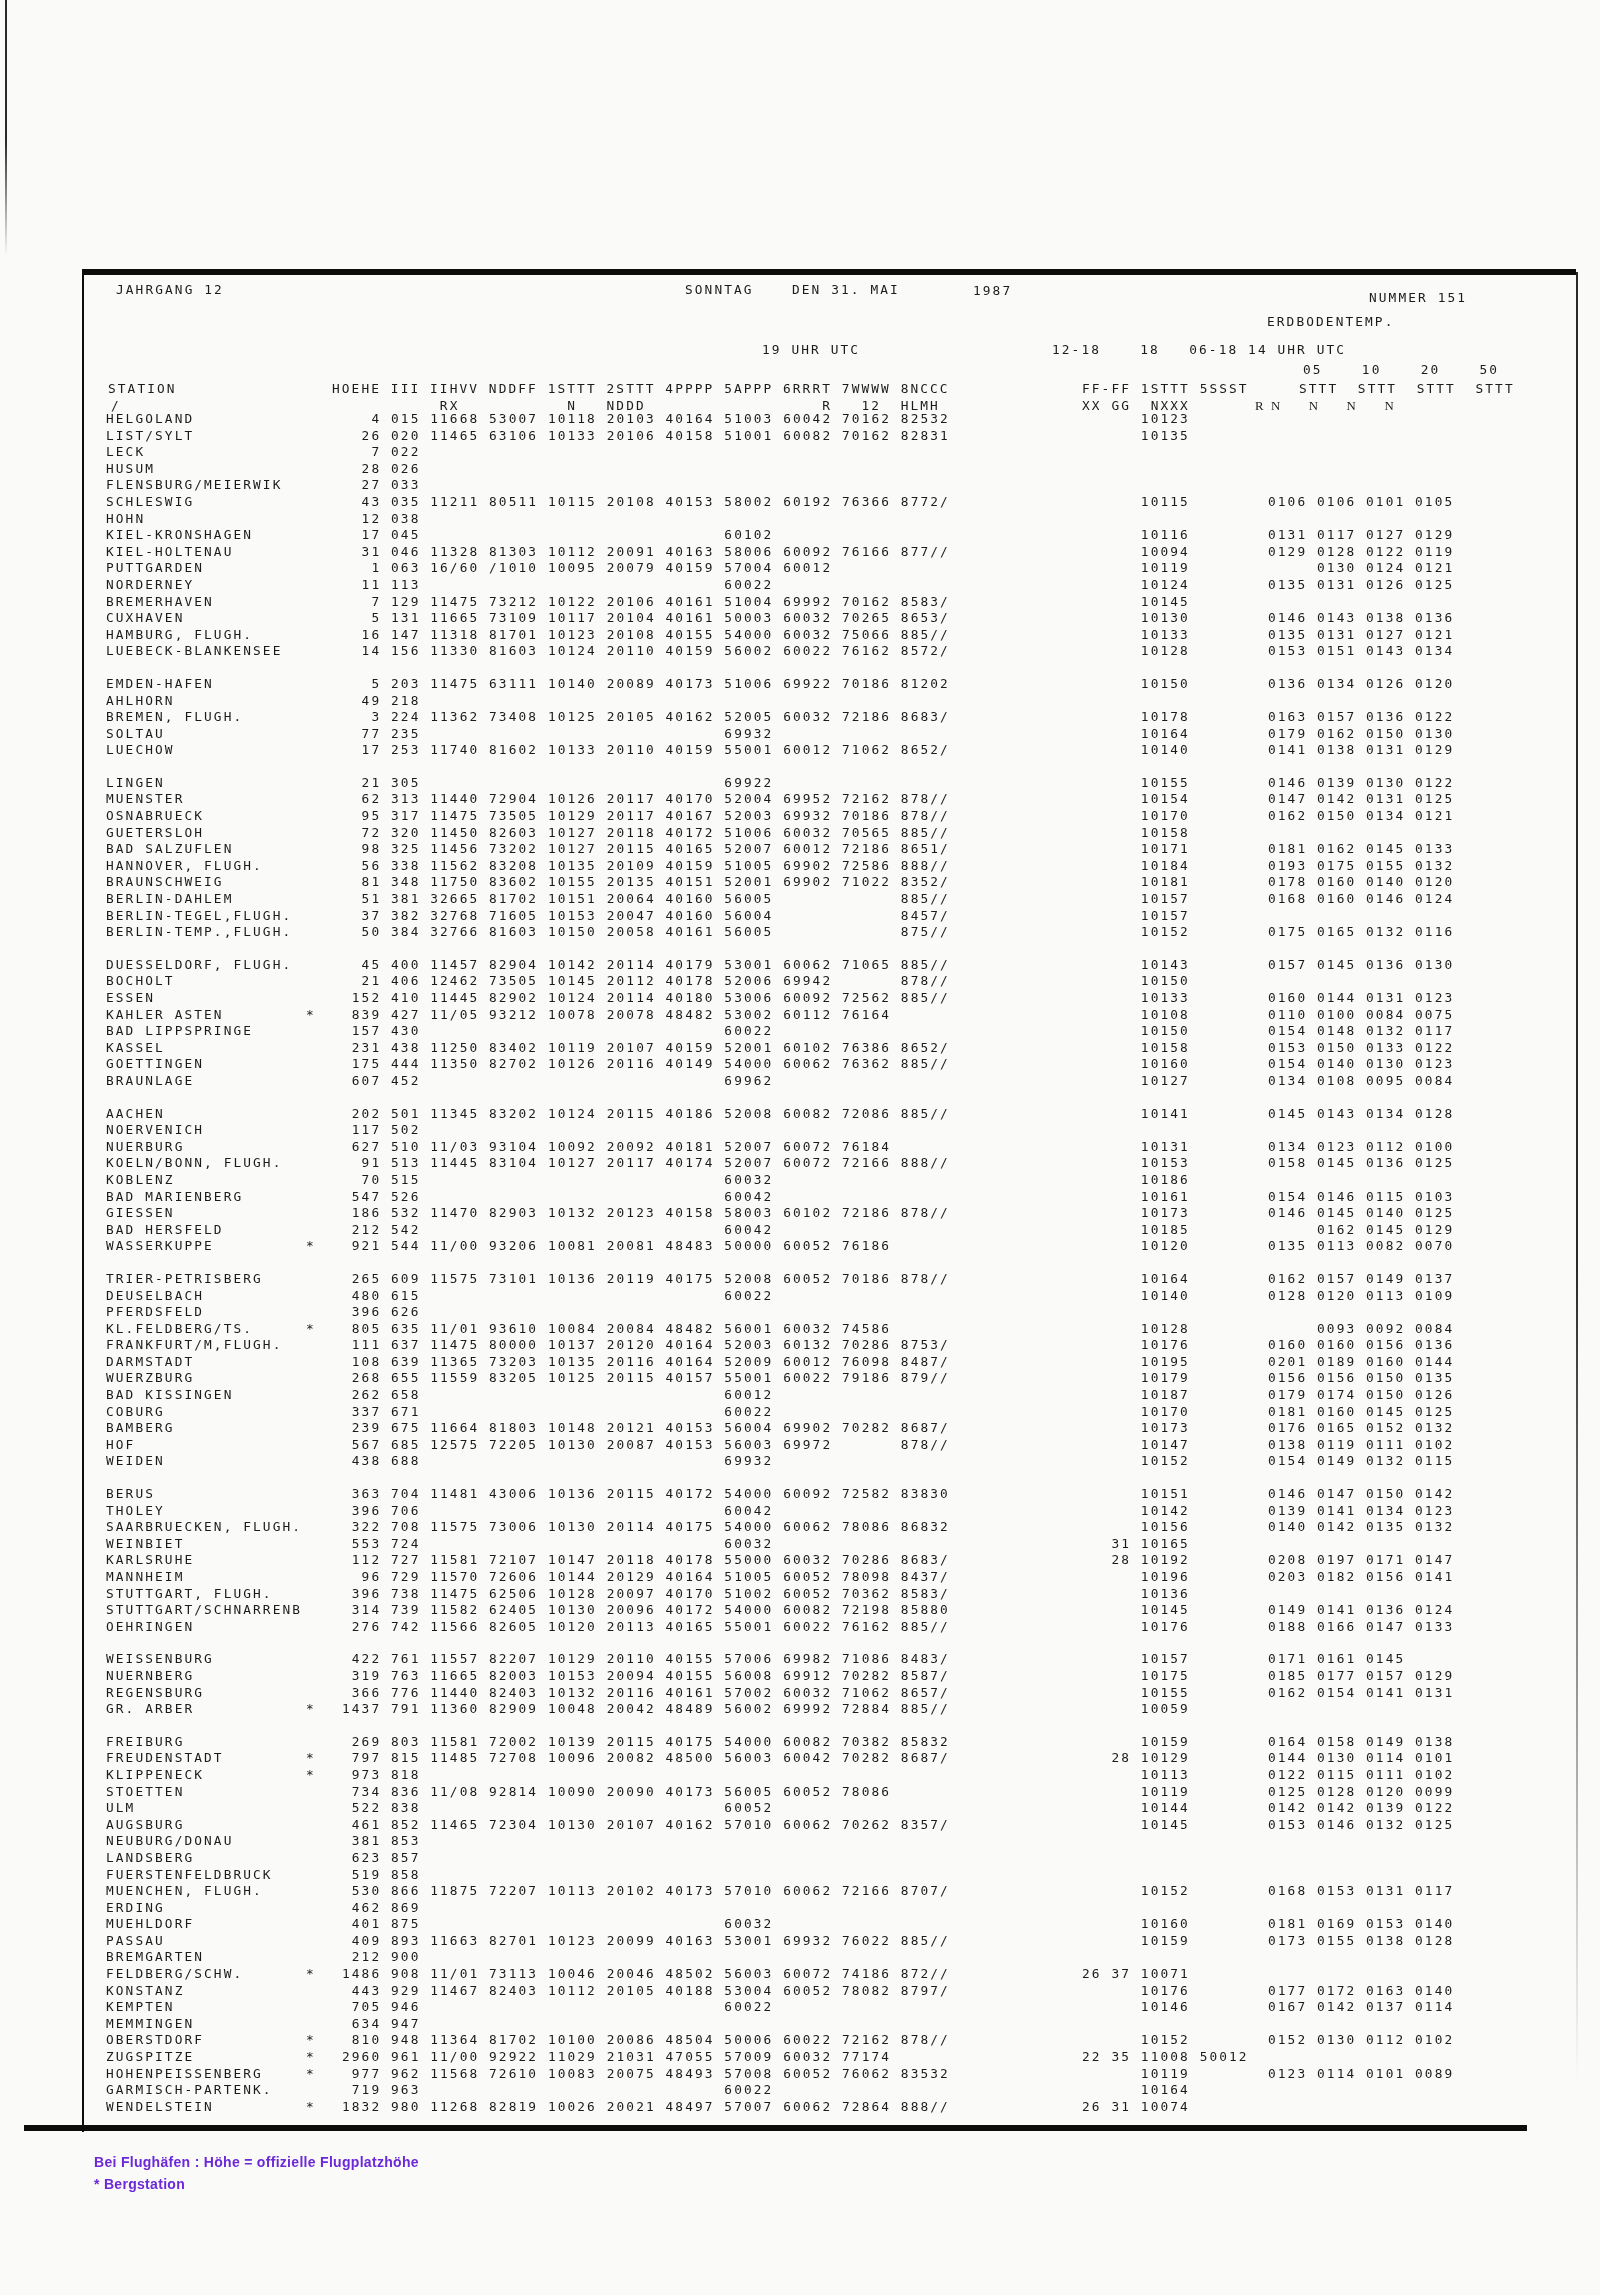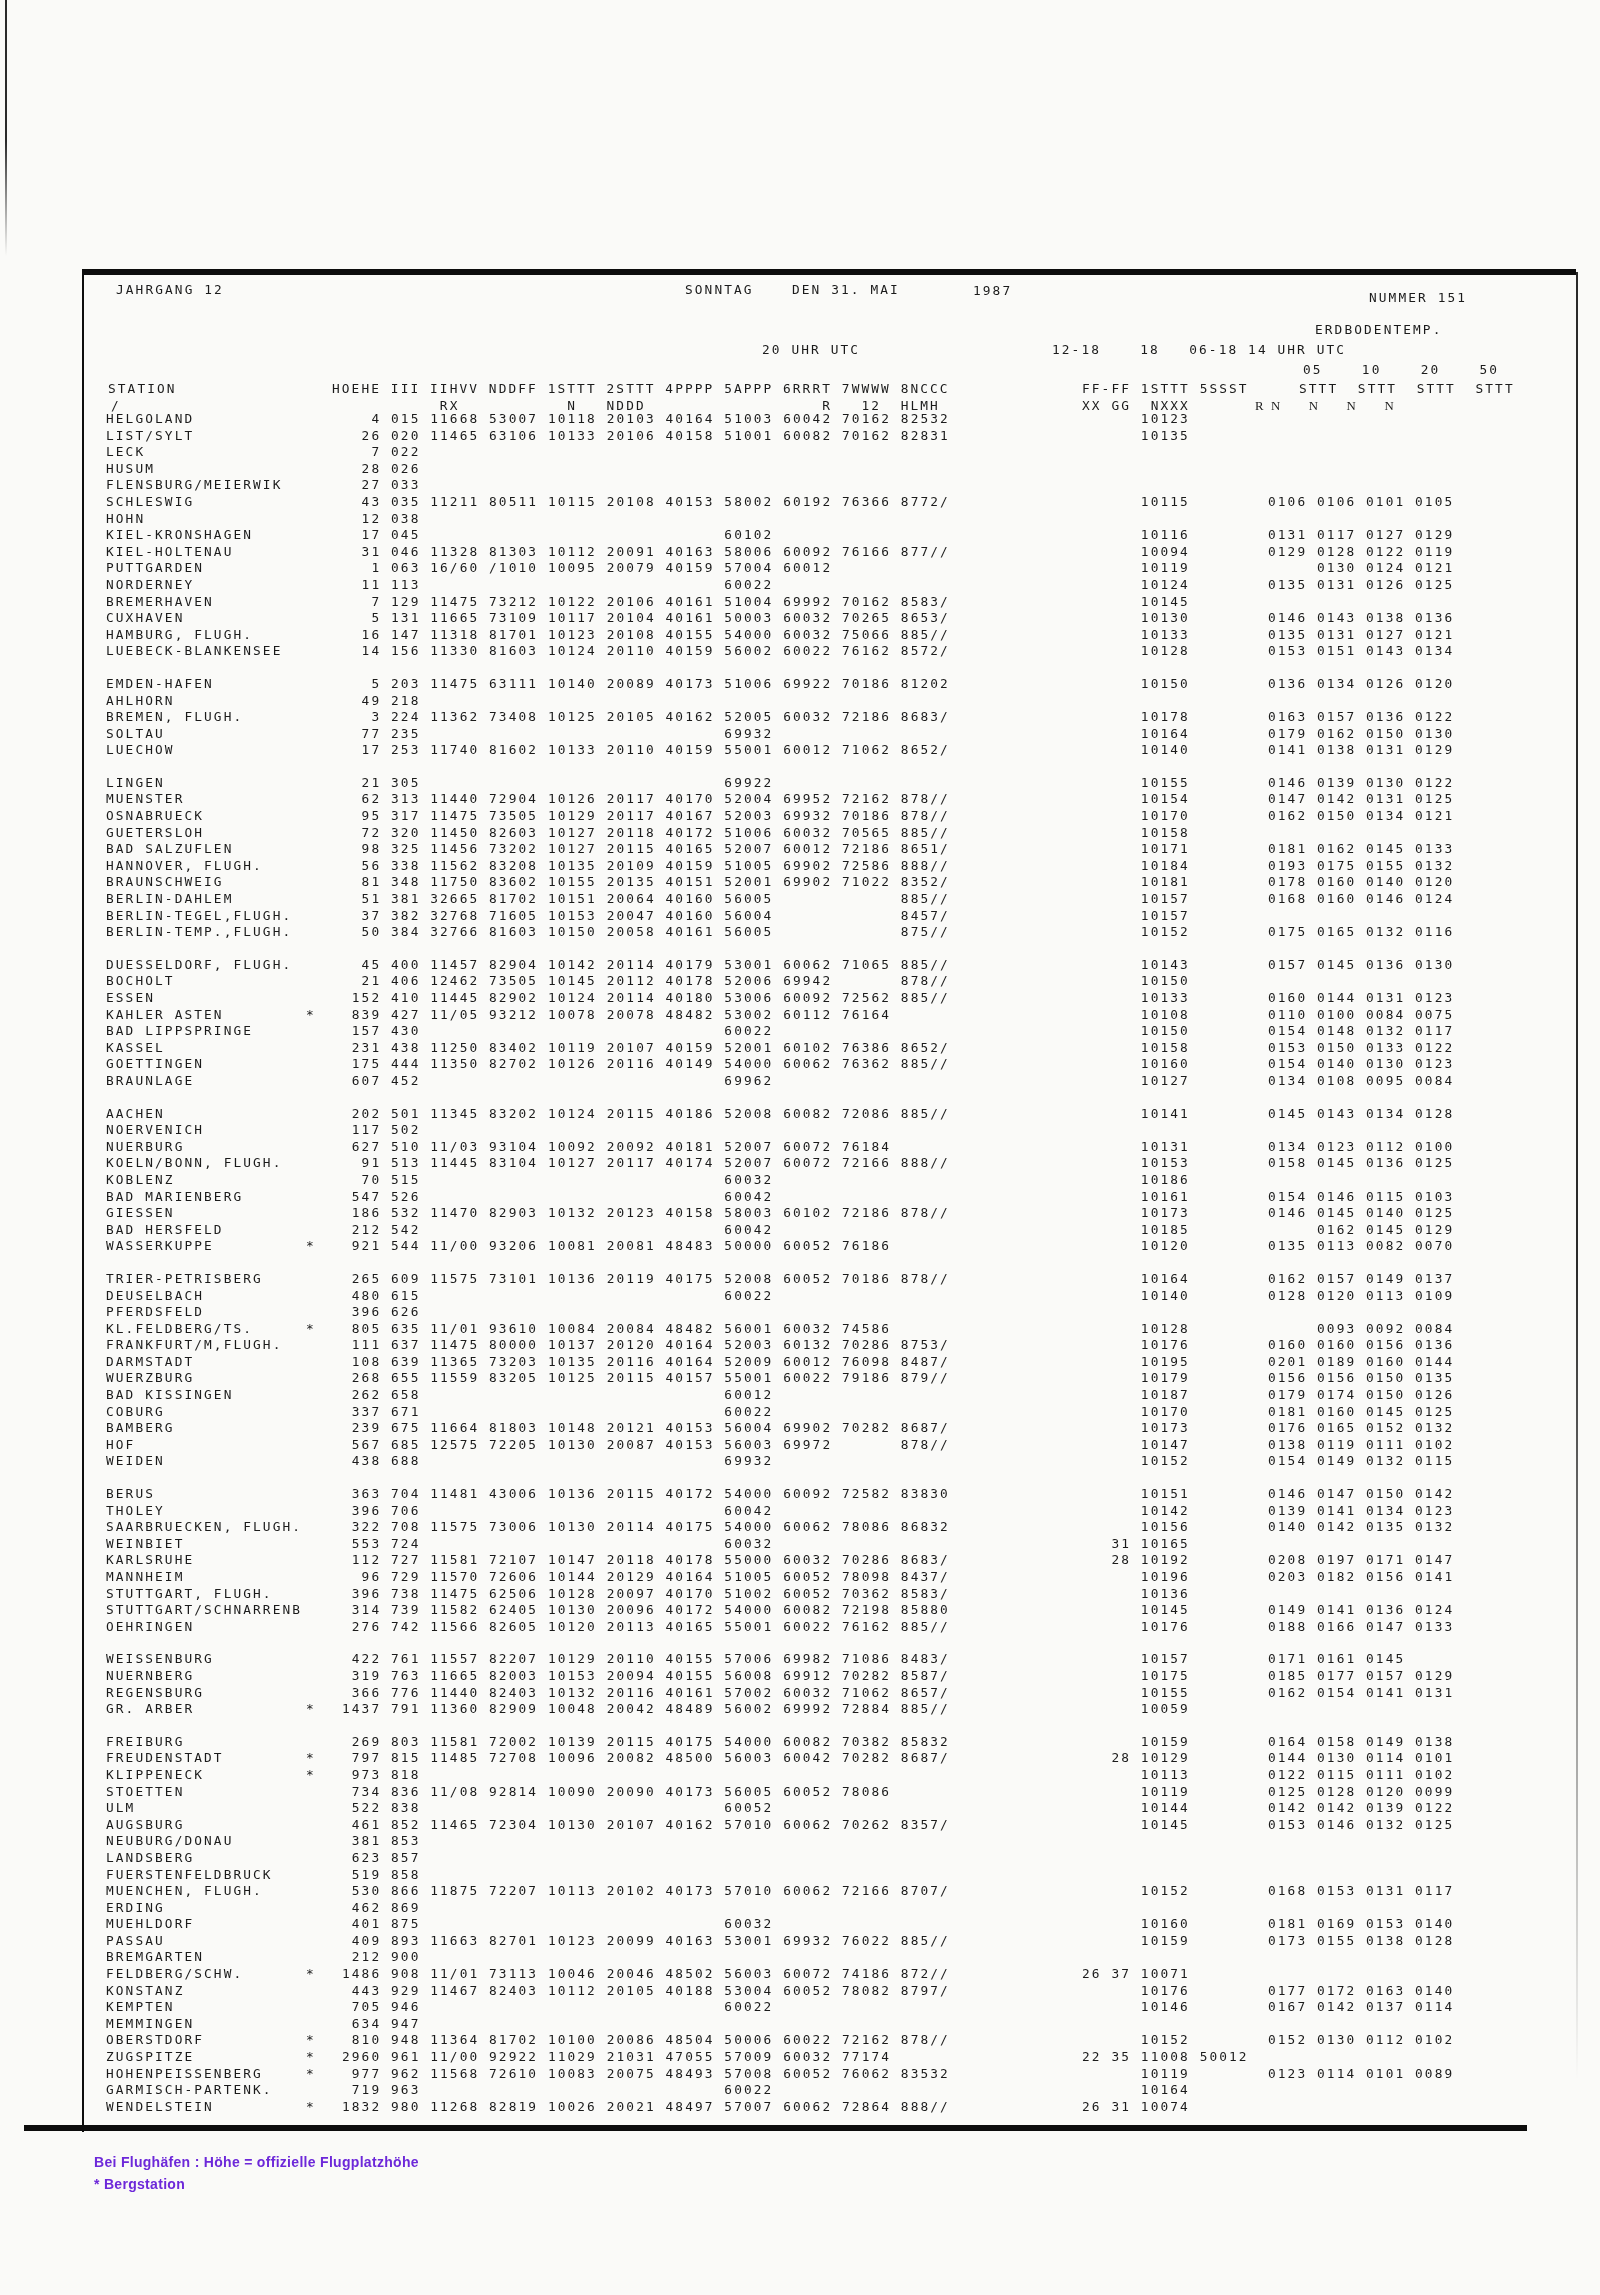--- a/index.html
+++ b/index.html
@@ -40,22 +40,22 @@
   <div class="rule" style="left:82px;top:269px;width:1494px;height:6.4px;"></div>
   <div class="rule" style="left:82px;top:269px;width:2.4px;height:1863px;"></div>
   <div class="rule" style="left:24px;top:2125px;width:1503px;height:6.4px;"></div>
 
   <span class="mono" style="left:116px;top:282px;">JAHRGANG 12</span>
   <span class="mono" style="left:685px;top:282px;">SONNTAG</span>
   <span class="mono" style="left:792px;top:282px;">DEN 31. MAI</span>
   <span class="mono" style="left:973px;top:283px;">1987</span>
   <span class="mono" style="left:1369px;top:290px;">NUMMER 151</span>
 
-  <span class="mono" style="left:1267px;top:322px;margin-left:48px;">ERDBODENTEMP.</span>
-  <span class="mono" style="left:762px;top:342px;">20 UHR UTC</span>
+  <span class="mono" style="left:1267px;top:314px;">ERDBODENTEMP.</span>
+  <span class="mono" style="left:762px;top:342px;">19 UHR UTC</span>
   <span class="mono" style="left:1052px;top:342px;">12-18    18   06-18 14 UHR UTC</span>
   <span class="mono" style="left:1303px;top:362px;">05    10    20    50</span>
 
   <span class="mono" style="left:108px;top:381px;">STATION</span>
   <span class="mono" style="left:111px;top:398px;">/</span>
   <span class="mono" style="left:332px;top:381px;">HOEHE III IIHVV NDDFF 1STTT 2STTT 4PPPP 5APPP 6RRRT 7WWWW 8NCCC</span>
   <span class="mono" style="left:332px;top:398px;">           RX           N   NDDD                  R   12  HLMH</span>
   <span class="mono" style="left:1082px;top:381px;">FF-FF 1STTT 5SSST</span>
   <span class="mono" style="left:1299px;top:381px;">STTT  STTT  STTT  STTT</span>
   <span class="mono" style="left:1082px;top:398px;">XX GG  NXXX</span>

